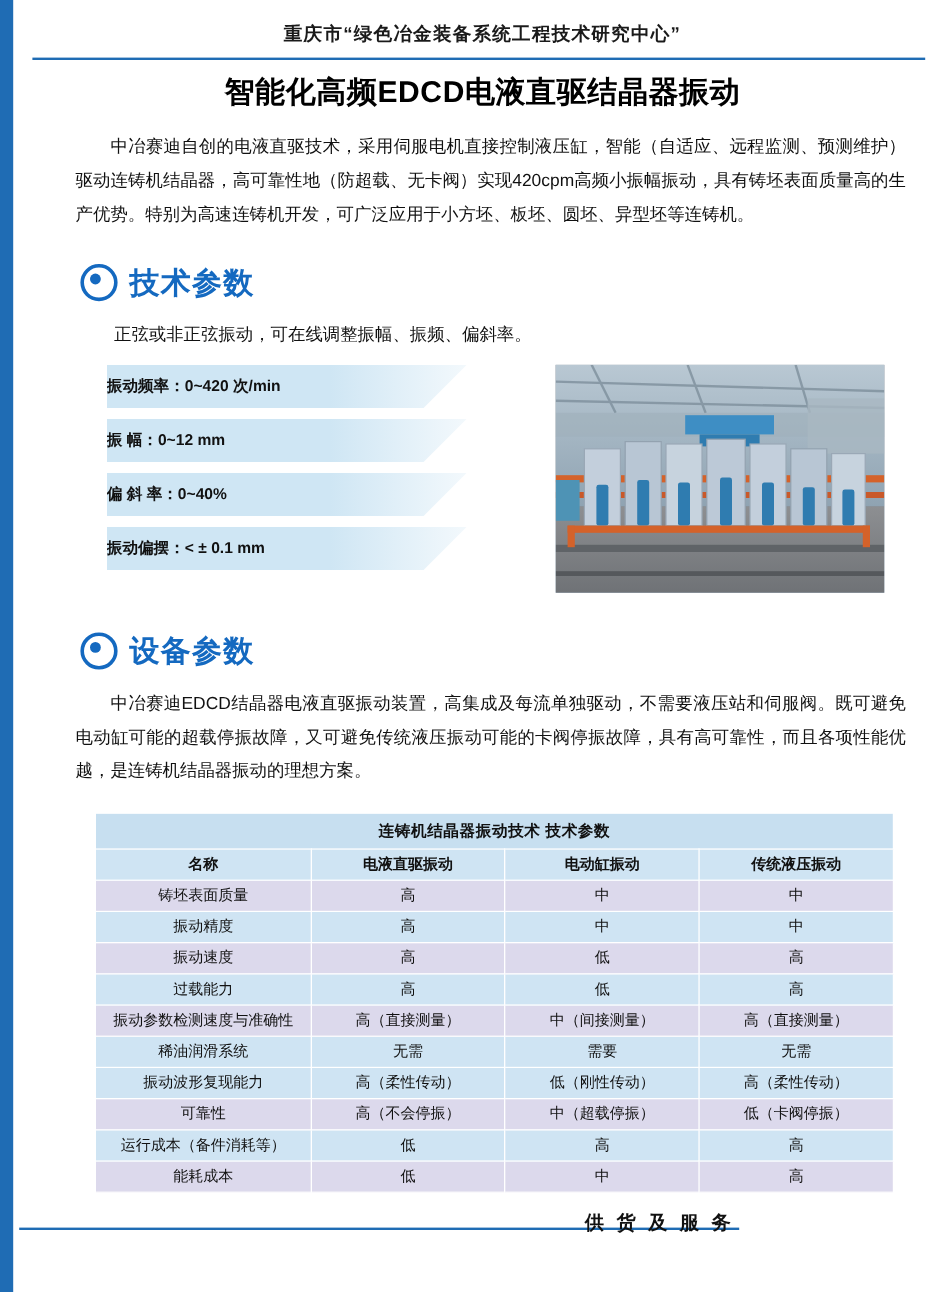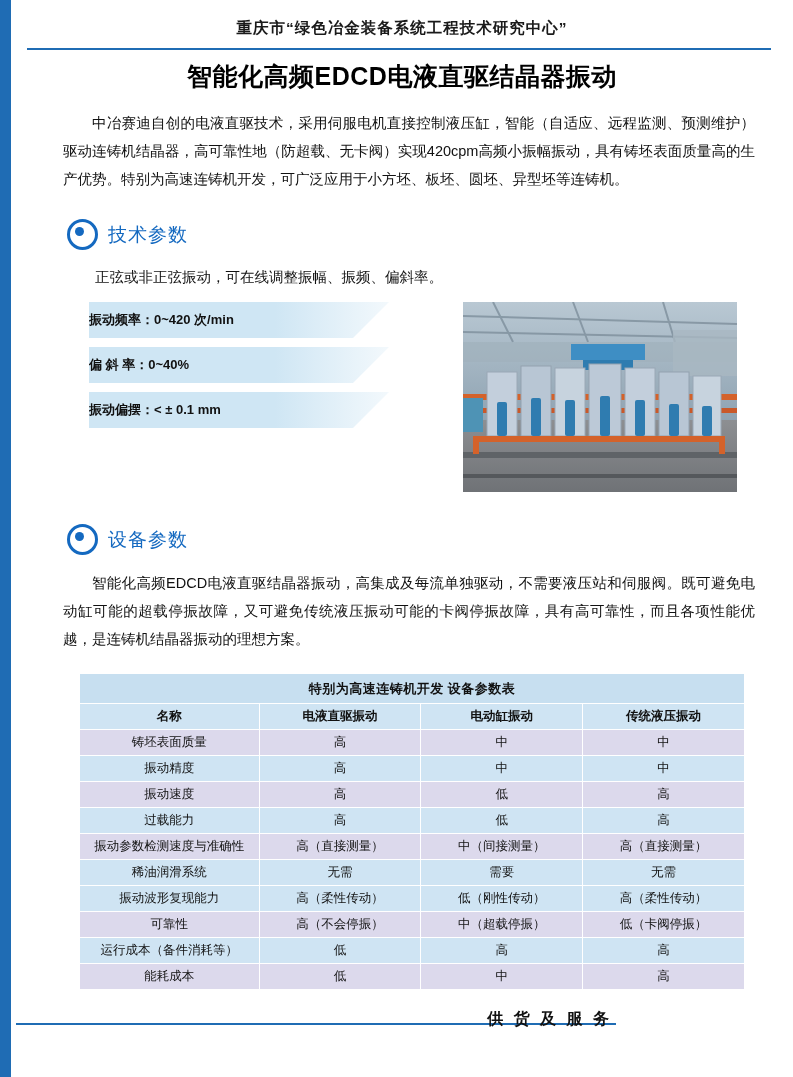--- a/index.html
+++ b/index.html
@@ -88,22 +88,22 @@
     content: "";
     position: absolute;
     left: 5px;
     top: 5px;
     width: 9px;
     height: 9px;
     border-radius: 50%;
     background: #1469c0;
   }
   .section-title {
-    font-size: 19px;
-    font-weight: normal;
+    font-size: 25px;
+    font-weight: bold;
     color: #1469c0;
     letter-spacing: 1px;
   }
 
   
   .tech-line {
     margin: 14px 38px 0 84px;
     font-size: 14.5px;
     line-height: 26px;
     color: #111111;
@@ -231,20 +231,21 @@
   <div class="section-head">
     <span class="ring"></span>
     <span class="section-title">技术参数</span>
   </div>
 
   <div class="tech-line">正弦或非正弦振动，可在线调整振幅、振频、偏斜率。</div>
 
   <div class="tech-body">
     <div class="chips">
       <div class="chip">振动频率：0~420 次/min</div>
+      <div class="chip">振    幅：0~12 mm</div>
       <div class="chip">偏 斜 率：0~40%</div>
       <div class="chip">振动偏摆：&lt; ± 0.1 mm</div>
     </div>
 
     <div class="photo">
       <svg width="274" height="190" viewBox="0 0 274 190" xmlns="http://www.w3.org/2000/svg">
         <defs>
           <linearGradient id="sky" x1="0" y1="0" x2="0" y2="1">
             <stop offset="0" stop-color="#b9c8d3"></stop>
             <stop offset="1" stop-color="#8fa3b2"></stop>
@@ -307,27 +308,27 @@
         <rect x="0" y="96" width="20" height="34" fill="#4e93b5"></rect>
       </svg>
     </div>
   </div>
 
   <div class="section-head">
     <span class="ring"></span>
     <span class="section-title">设备参数</span>
   </div>
 
-  <div class="equip-para">智能化高频EDCD电液直驱结晶器振动，高集成及每流单独驱动，不需要液压站和伺服阀。既可避免电动缸可能的超载停振故障，又可避免传统液压振动可能的卡阀停振故障，具有高可靠性，而且各项性能优越，是连铸机结晶器振动的理想方案。</div>
+  <div class="equip-para">中冶赛迪EDCD结晶器电液直驱振动装置，高集成及每流单独驱动，不需要液压站和伺服阀。既可避免电动缸可能的超载停振故障，又可避免传统液压振动可能的卡阀停振故障，具有高可靠性，而且各项性能优越，是连铸机结晶器振动的理想方案。</div>
 
   <div class="table-wrap">
     <table>
       <tbody>
         <tr class="tbl-title">
-          <td colspan="4">特别为高速连铸机开发  设备参数表</td>
+          <td colspan="4">连铸机结晶器振动技术  技术参数</td>
         </tr>
         <tr class="tbl-head">
           <td class="col1">名称</td>
           <td class="colx">电液直驱振动</td>
           <td class="colx">电动缸振动</td>
           <td class="colx">传统液压振动</td>
         </tr>
 
         <tr class="row-a">
           <td>铸坯表面质量</td>

